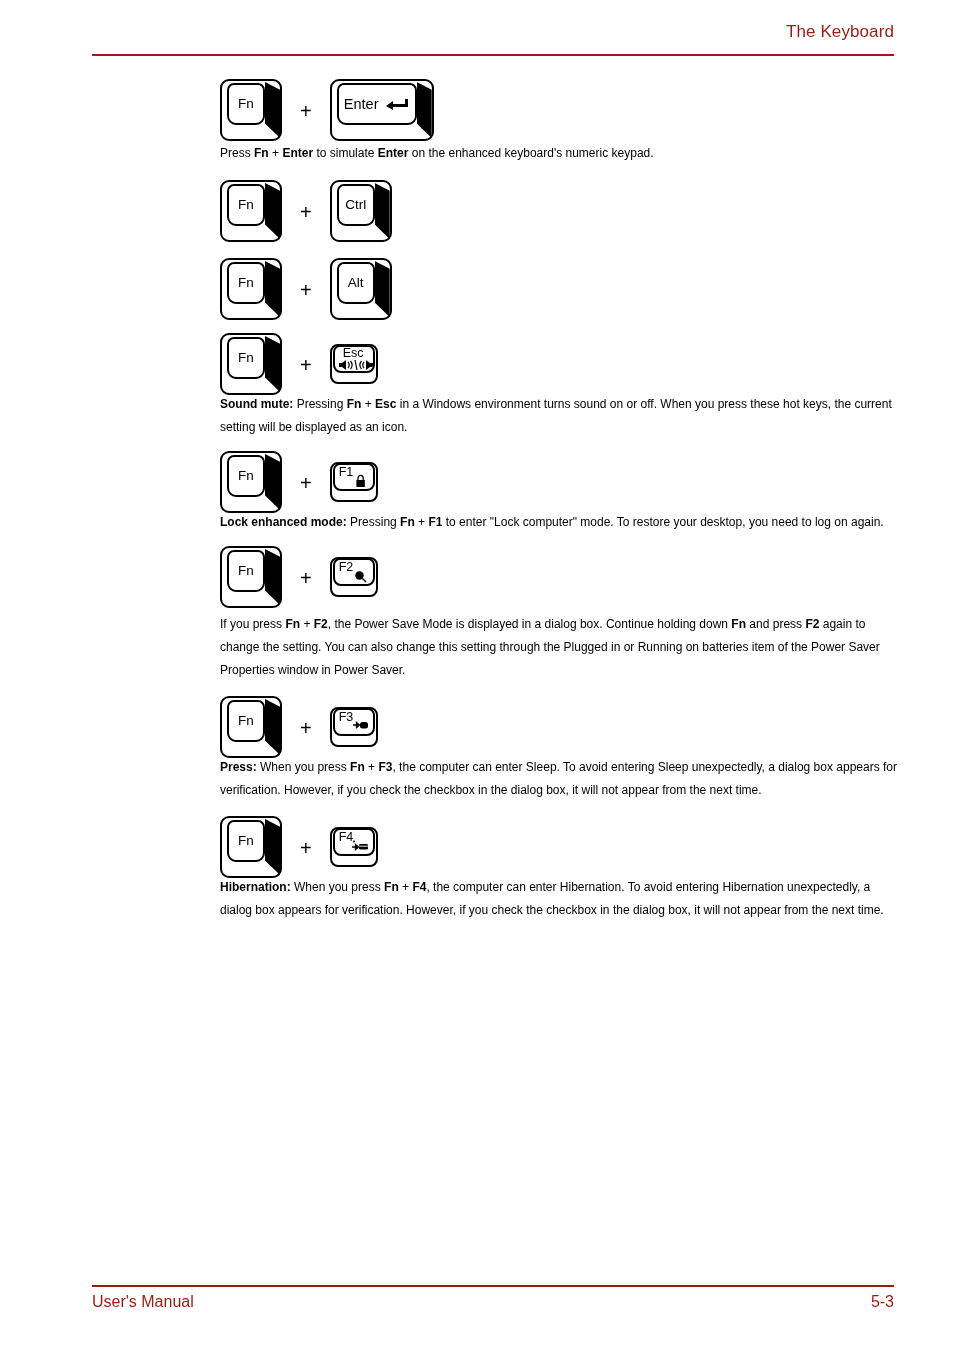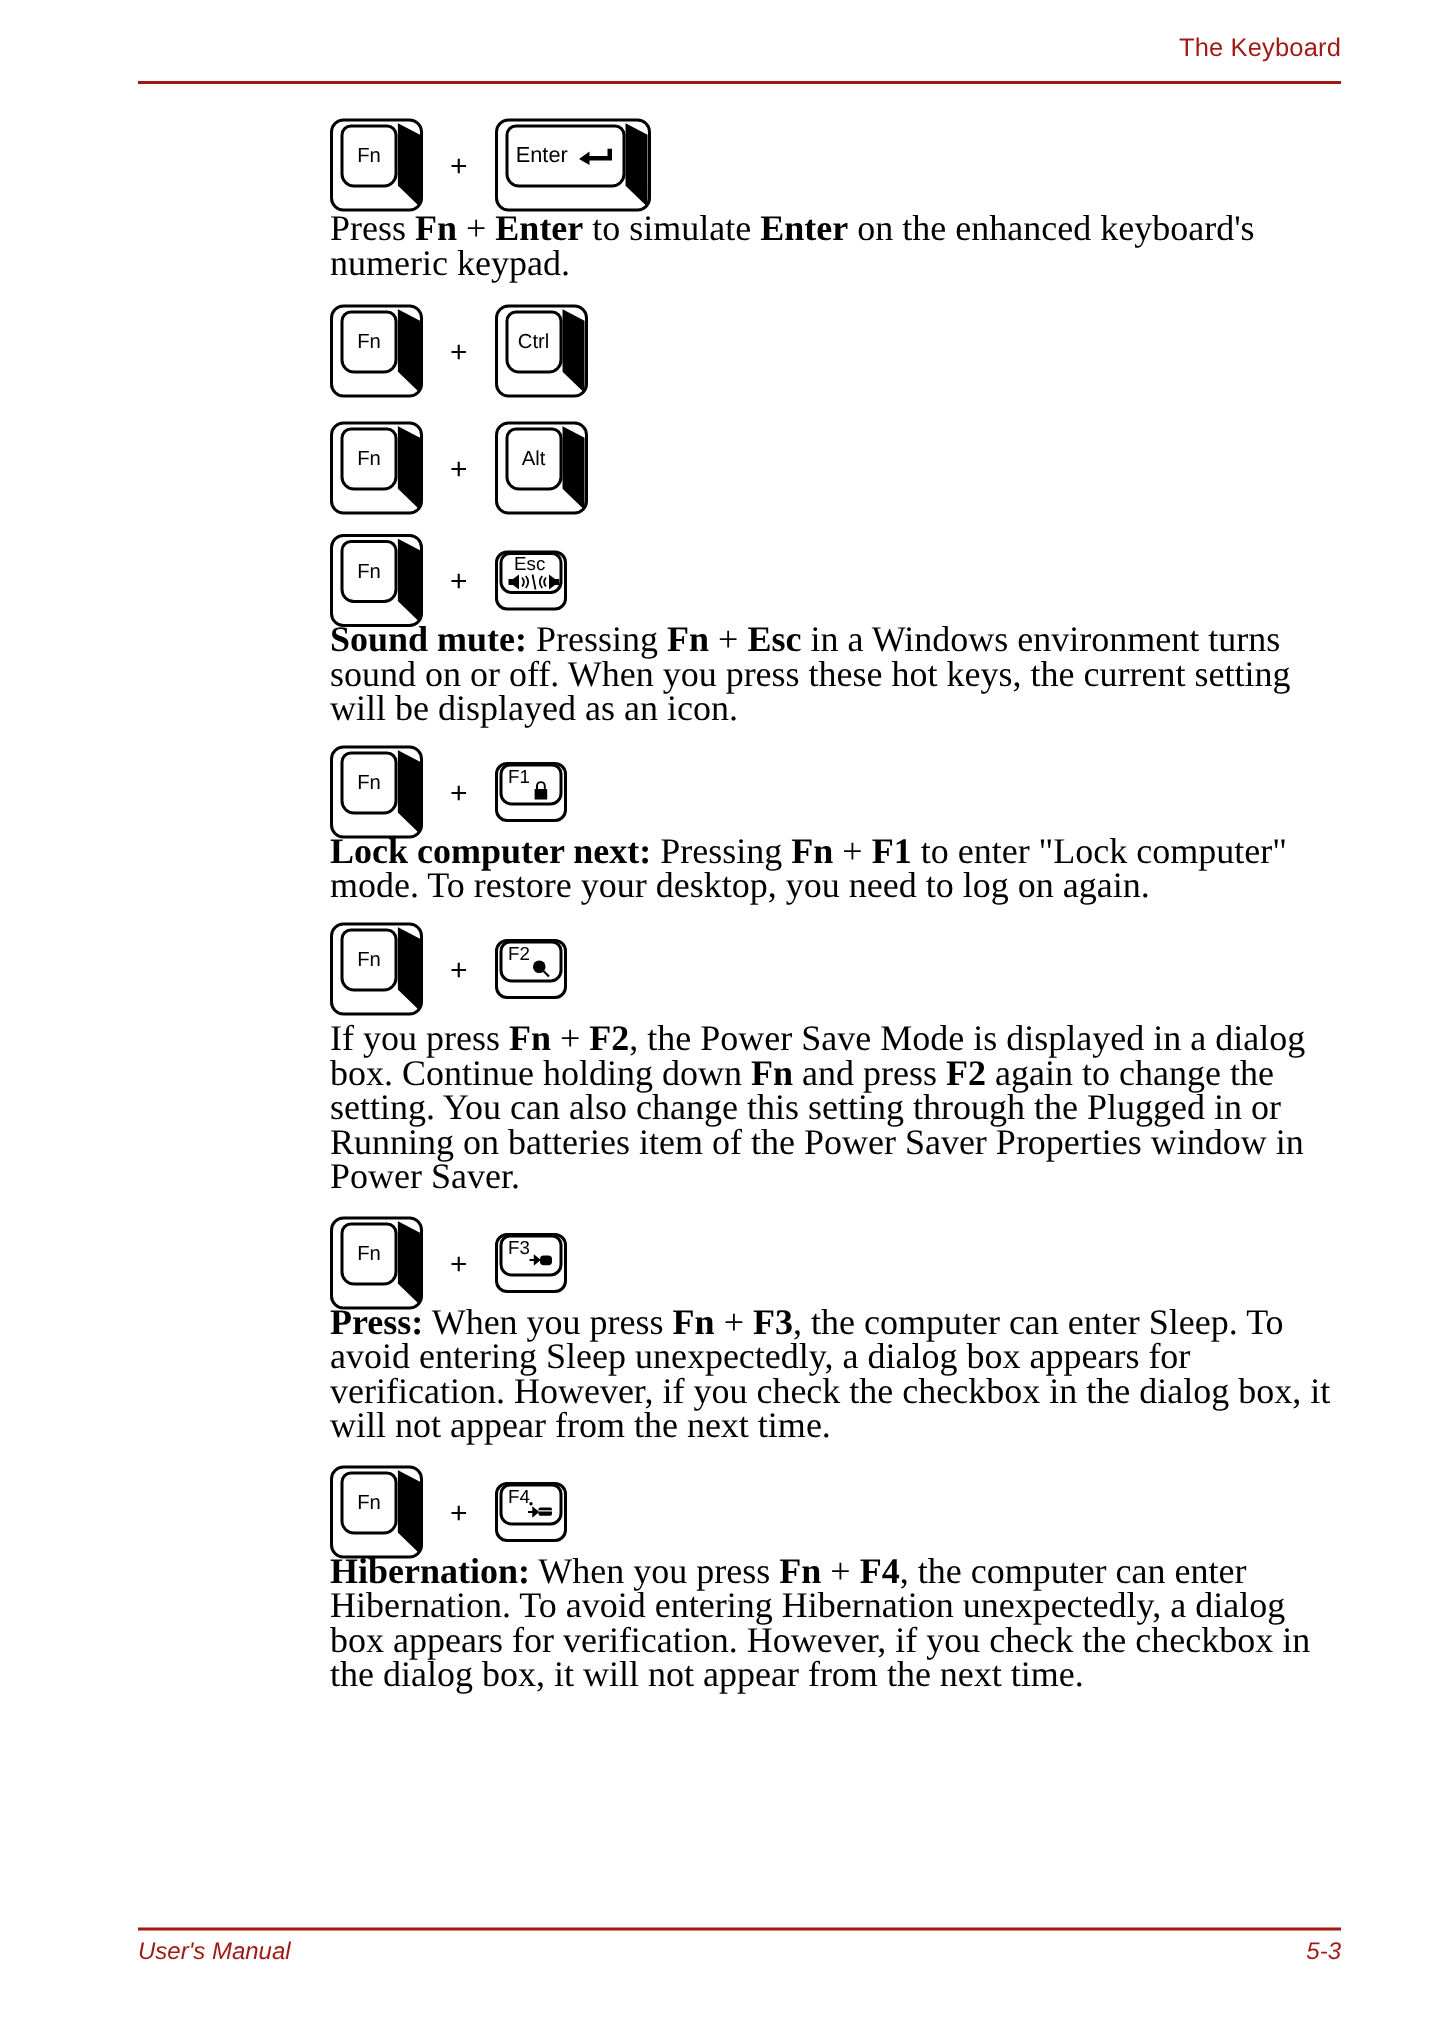--- a/index.html
+++ b/index.html
@@ -61,40 +61,38 @@
     left: 92px;
     top: 1293px;
     width: 802px;
     display: flex;
     justify-content: space-between;
     align-items: baseline;
   }
   .footer-left, .footer-right {
     font-size: 16px;
     color: #9e1a12;
-    font-style: italic;
   }
 
   
   .content {
     position: absolute;
     left: 155px;
     top: 78px;
     width: 740px;
   }
 
   p.body {
     margin: 0 0 0 0;
     padding: 0;
-    font-size: 24px;
+    font-size: 12px;
     line-height: 23px;
     color: #000;
     width: 678px;
     margin-left: 65px;
-    font-family: Liberation Serif, serif;
   }
   p.gap { margin-top: 8px; }
 
   b, strong { font-weight: bold; }
 
   h2.section {
     font-size: 21px;
     font-weight: bold;
     color: #9e1a12;
     margin: 23px 0 13px 0;
@@ -372,21 +370,21 @@
           <span class="fk-glyph">
             <svg viewBox="0 0 26 14" width="26" height="14">
               <path d="M14 6 L14 4 A2.6 2.6 0 0 1 19.2 4 L19.2 6" stroke="#000" stroke-width="1.3" fill="none"></path>
               <rect x="12.4" y="6" width="8.4" height="7" fill="#000"></rect>
             </svg>
           </span>
         </span>
       </span>
     </div>
 
-    <p class="body"><b>Lock computer next:</b><span> Pressing </span><b>Fn</b><span> + </span><b>F1</b><span> to enter "Lock computer" mode. To restore your desktop, you need to log on again.</span></p>
+    <p class="body"><b>Lock enhanced mode:</b><span> Pressing </span><b>Fn</b><span> + </span><b>F1</b><span> to enter "Lock computer" mode. To restore your desktop, you need to log on again.</span></p>
 
     <div class="keyrow small" style="margin-top:14px">
       <span class="keycap">
         <span class="kc-body"></span>
         <span class="kc-shadow"></span>
         <span class="kc-top">
           <span class="kc-label">Fn</span>
         </span>
       </span>
       <span class="plus">+</span>

